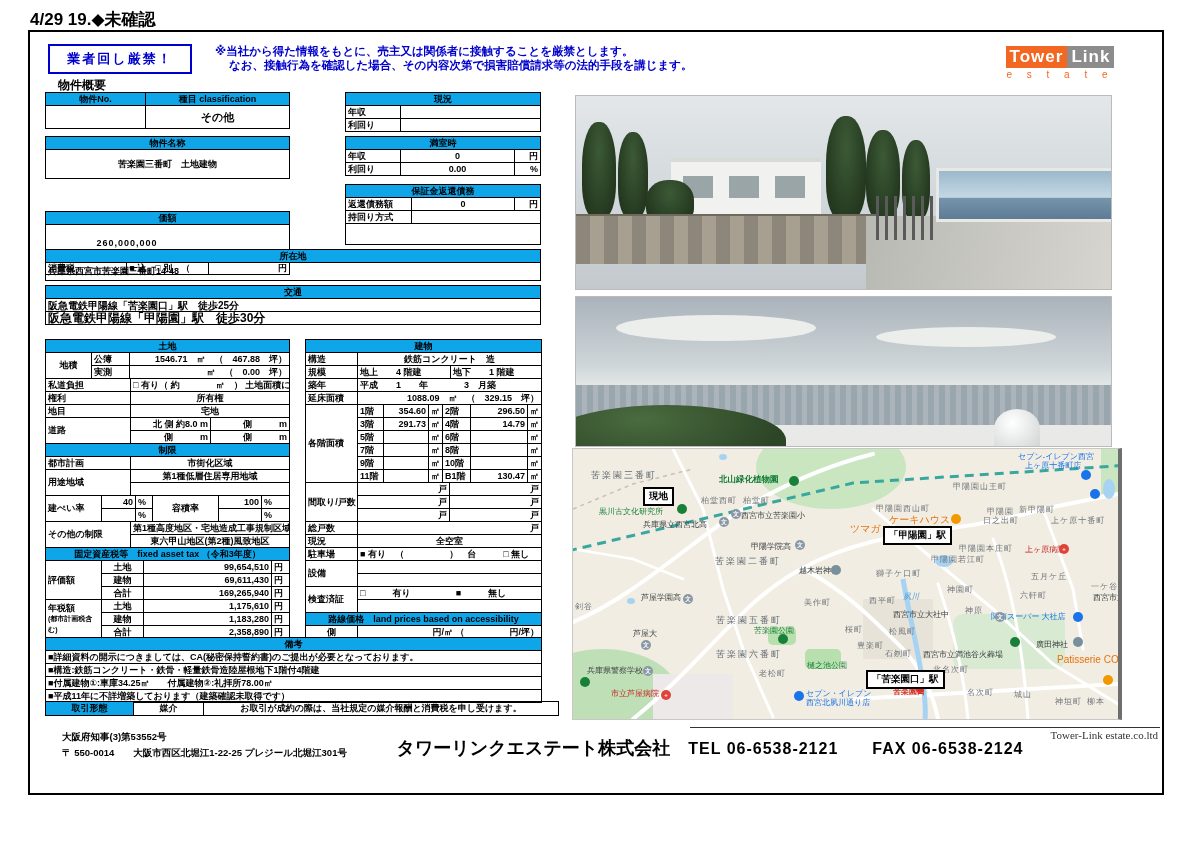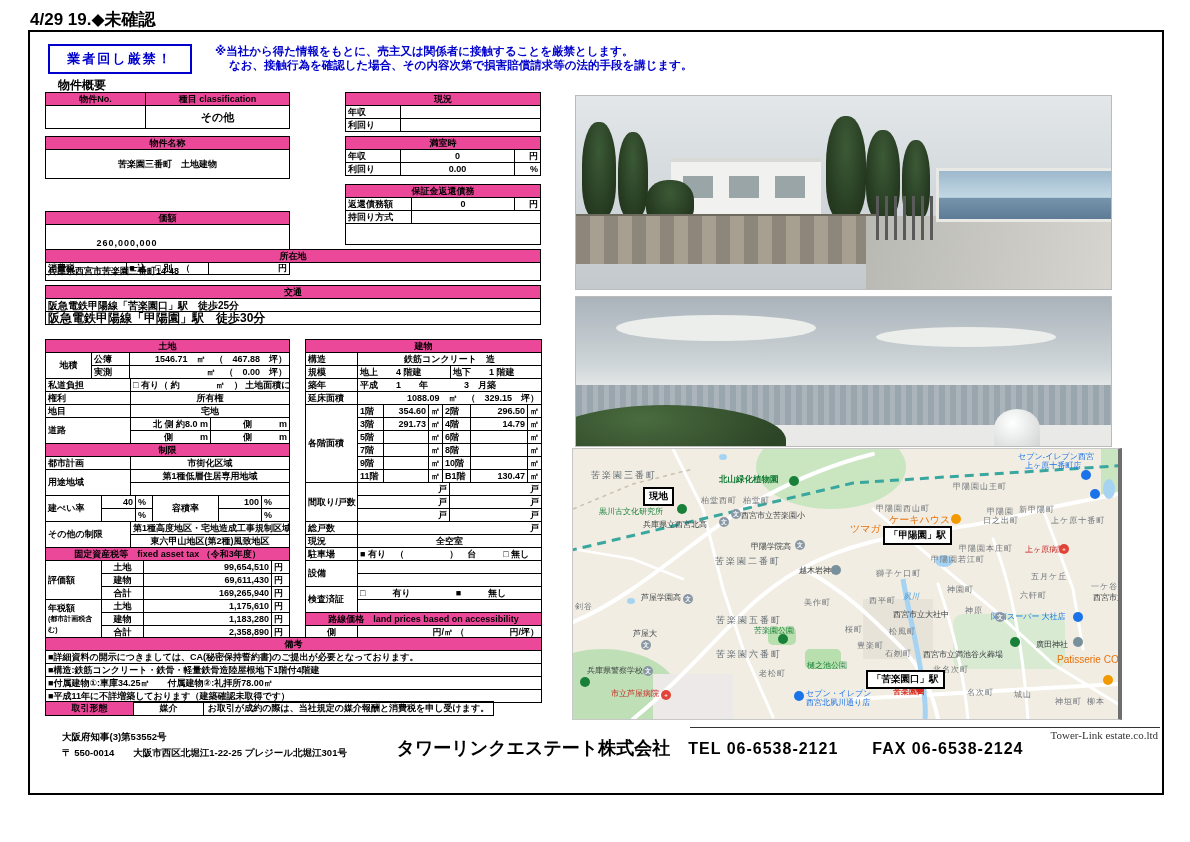--- a/index.html
+++ b/index.html
@@ -5,21 +5,21 @@
   html,body{margin:0;padding:0;background:#fff;}
   body{font-family:"Liberation Sans","DejaVu Sans",sans-serif;-webkit-font-smoothing:none;}
   #page{position:relative;width:1190px;height:842px;background:#fff;overflow:hidden;}
   .abs{position:absolute;}
   .blue{color:#0000cc;}
   
   #frame{left:28px;top:30px;width:1132px;height:761px;border:2px solid #000;}
   
   table.tbl{border-collapse:collapse;table-layout:fixed;width:100%;}
   table.tbl td{border:1px solid #000;font-size:9px;font-weight:bold;padding:0 2px;height:12px;line-height:11px;overflow:hidden;white-space:nowrap;color:#000;}
-  td.hd{background:#ec4899;text-align:center;}
+  td.hd{background:#0ea5e9;text-align:center;}
   td.ctr{text-align:center;} td.rt{text-align:right;}
   td.sm{font-size:8px;}
   .tblwrap{position:absolute;}
   .stack{margin-top:-1px;}
   
   #stamp{left:48px;top:44px;width:140px;border:2px solid #0000cc;color:#0000cc;font-size:13px;font-weight:bold;text-align:center;padding:4px 0;letter-spacing:2px;}
   #warn{left:215px;top:44px;width:640px;font-size:11.5px;line-height:14px;font-weight:bold;color:#0000cc;}
   #sectitle{left:58px;top:77px;font-size:12px;font-weight:bold;}
   #topnote{left:30px;top:8px;font-size:17px;font-weight:bold;}
   
@@ -91,20 +91,27 @@
 
   <div class="abs" id="frame"></div>
 
   <div class="abs" id="stamp">業者回し厳禁！</div>
 
   <div class="abs" id="warn">
     <div>※当社から得た情報をもとに、売主又は関係者に接触することを厳禁とします。</div>
     <div style="padding-left:14px">なお、接触行為を確認した場合、その内容次第で損害賠償請求等の法的手段を講じます。</div>
   </div>
 
+  <div class="abs" id="logo">
+    <div class="row">
+      <span class="tower">Tower</span>
+        <span class="link">Link</span>
+    </div>
+    <div class="estate">e s t a t e</div>
+  </div>
 
   <div class="abs" id="sectitle">物件概要</div>
 
   <div class="tblwrap" style="left:45px;top:92px;width:245px;">
     <table class="tbl">
         <colgroup>
           <col style="width:100px">
           <col>
         </colgroup>
       <tbody>
@@ -633,21 +640,21 @@
       <tr>
             <td>■付属建物①:車庫34.25㎡　　付属建物②:礼拝所78.00㎡</td>
           </tr>
       <tr>
             <td>■平成11年に不詳増築しております（建築確認未取得です）</td>
           </tr>
     </tbody>
       </table>
   </div>
 
-  <div class="tblwrap" style="left:45px;top:701px;width:449px;">
+  <div class="tblwrap" style="left:45px;top:701px;width:514px;">
     <table class="tbl">
         <colgroup>
           <col style="width:88px">
           <col style="width:70px">
           <col>
         </colgroup>
       <tbody>
           <tr style="height:14px">
         <td class="hd">取引形態</td>
         <td class="ctr">媒介</td>

